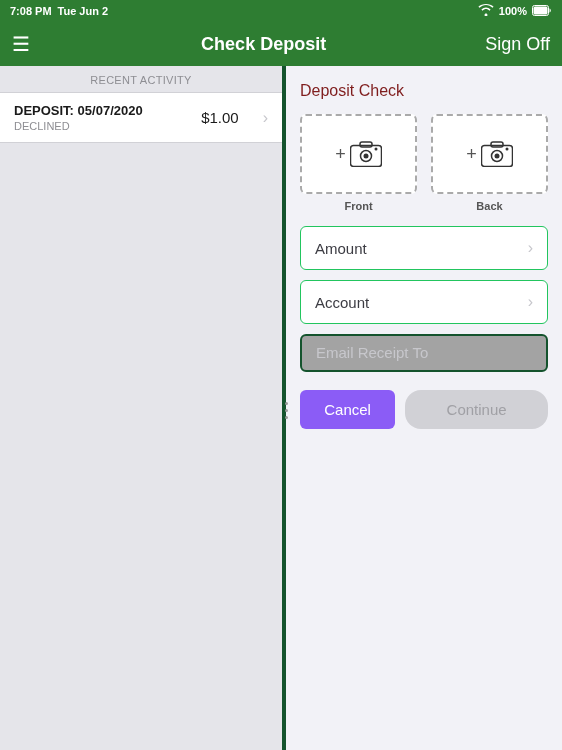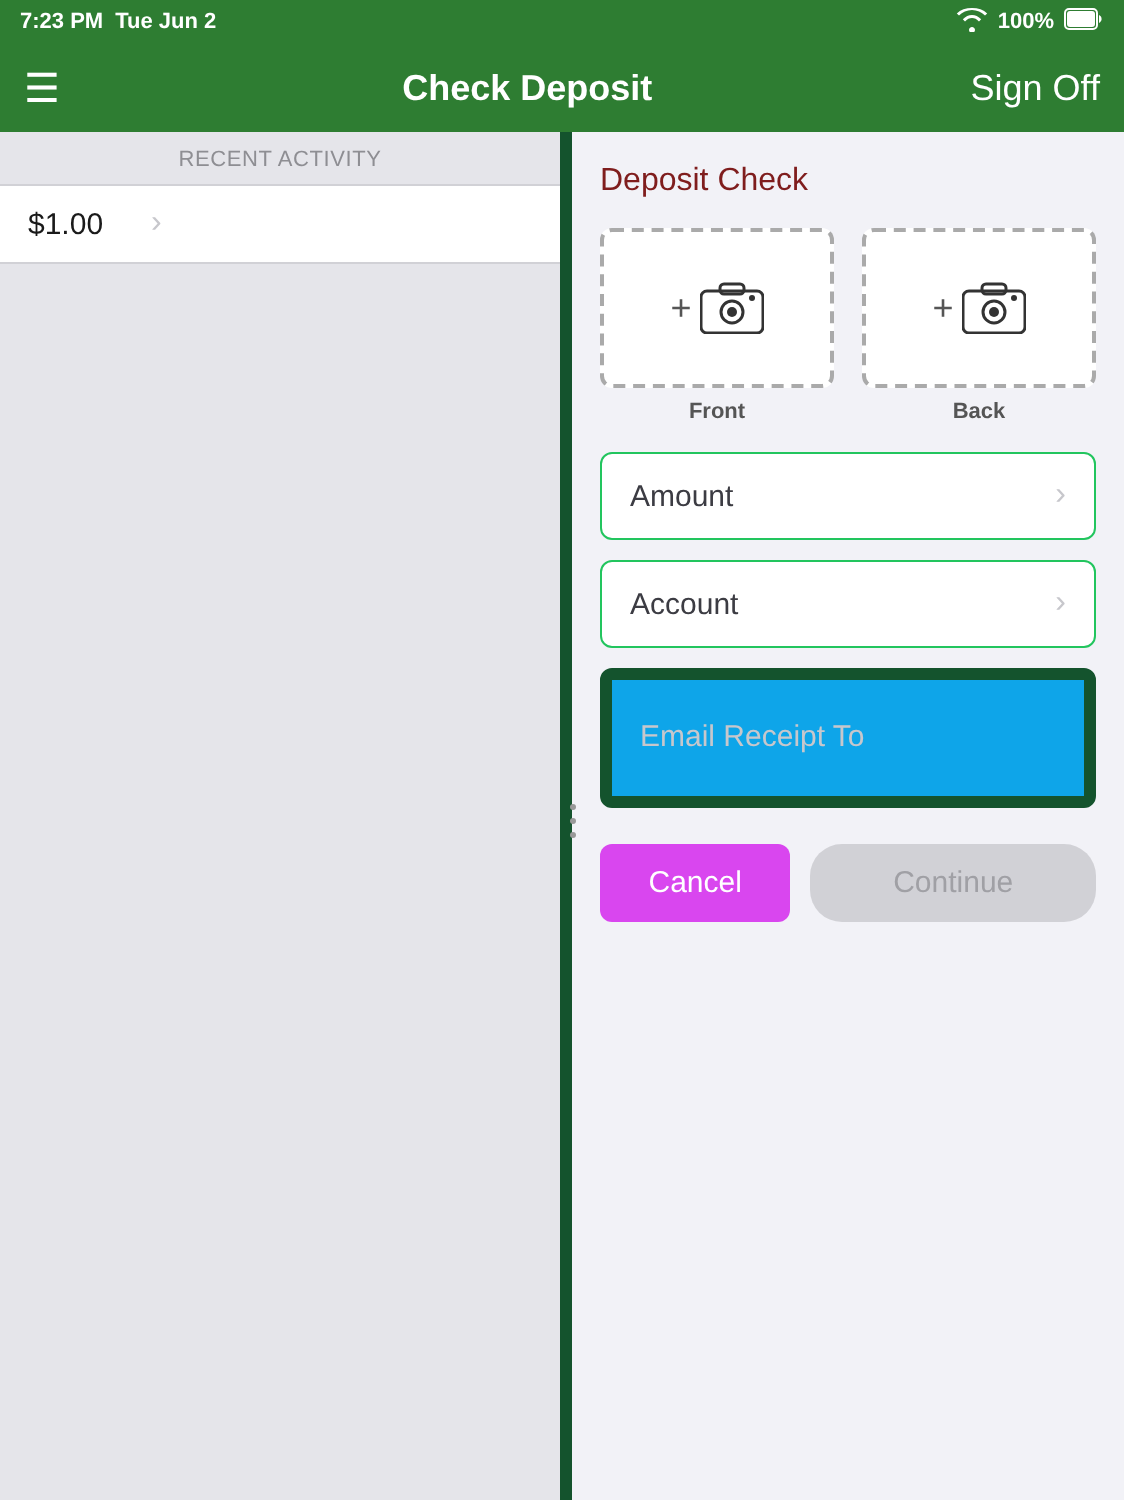--- a/index.html
+++ b/index.html
@@ -60,21 +60,21 @@
     
     .main-layout {
       display: flex;
       height: calc(750px - 66px);
     }
 
     
     .left-panel {
       width: 286px;
       background: #e5e5ea;
-      border-right: 6px solid #14532d;
+      border-right: 4px solid #14532d;
       flex-shrink: 0;
     }
     .recent-activity-label {
       text-align: center;
       font-size: 11px;
       color: #8e8e93;
       padding: 8px 0 6px;
       letter-spacing: 0.3px;
       text-transform: uppercase;
     }
@@ -206,24 +206,24 @@
     }
     .form-field-label {
       font-size: 15px;
       color: #3c3c43;
     }
     .form-field-chevron {
       color: #c7c7cc;
       font-size: 16px;
     }
     .email-field {
-      background: #0ea5e9;
-      border: 6px solid #14532d;
+      background: #a3a3a3;
+      border: 2px solid #14532d;
       border-radius: 6px;
-      padding: 20px 14px;
+      padding: 8px 14px;
       margin-bottom: 18px;
     }
     .email-input {
       border: none;
       outline: none;
       font-size: 15px;
       color: #3c3c43;
       width: 100%;
       background: transparent;
     }
@@ -234,21 +234,21 @@
     
     .buttons-row {
       display: flex;
       gap: 10px;
     }
     .btn-cancel {
       flex: 1;
       padding: 11px 0;
       border-radius: 6px;
       border: none;
-      background: #d946ef;
+      background: #8b5cf6;
       color: white;
       font-size: 15px;
       font-weight: 500;
       cursor: pointer;
     }
     .btn-continue {
       flex: 1.5;
       padding: 11px 0;
       border-radius: 16px;
       border: none;
@@ -263,21 +263,21 @@
     .camera-svg {
       width: 32px;
       height: 26px;
     }
   </style>
 </head>
 <body>
 
 <div class="status-bar">
   <div class="status-bar-left">
-    <span>7:23 PM</span>
+    <span>7:08 PM</span>
     <span>Tue Jun 2</span>
   </div>
   <div class="status-bar-right">
 
     <span>
       <svg width="16" height="12" viewBox="0 0 16 12" fill="white">
         <path d="M8 9.5c.83 0 1.5.67 1.5 1.5S8.83 12.5 8 12.5 6.5 11.83 6.5 11 7.17 9.5 8 9.5zm-3.5-2.8C5.6 5.6 6.75 5 8 5s2.4.6 3.5 1.7l1.1-1.1C11.2 4.3 9.65 3.5 8 3.5s-3.2.8-4.6 2.1l1.1 1.1zm-3-2.9C3.2 2.1 5.5 1 8 1s4.8 1.1 6.5 2.8l1.1-1.1C13.8.9 11 0 8 0S2.2.9.4 2.7L1.5 3.8z"></path>
       </svg>
     </span>
     <span>100%</span>
@@ -296,20 +296,27 @@
   <div class="header-menu-icon">☰</div>
   <div class="header-title">Check Deposit</div>
   <div class="header-signin">Sign Off</div>
 </div>
 
 <div class="main-layout">
 
   <div class="left-panel">
     <div class="recent-activity-label">RECENT ACTIVITY</div>
     <div class="deposit-item">
+      <div class="deposit-item-left">
+        <div class="deposit-date">
+          <span>DEPOSIT:</span>
+          <span>05/07/2020</span>
+        </div>
+        <div class="deposit-status">DECLINED</div>
+      </div>
       <div class="deposit-item-right">
         <span class="deposit-amount">$1.00</span>
         <span class="chevron-right">›</span>
       </div>
     </div>
   </div>
 
   <div class="drag-handle">
     <div class="drag-dot"></div>
     <div class="drag-dot"></div>

